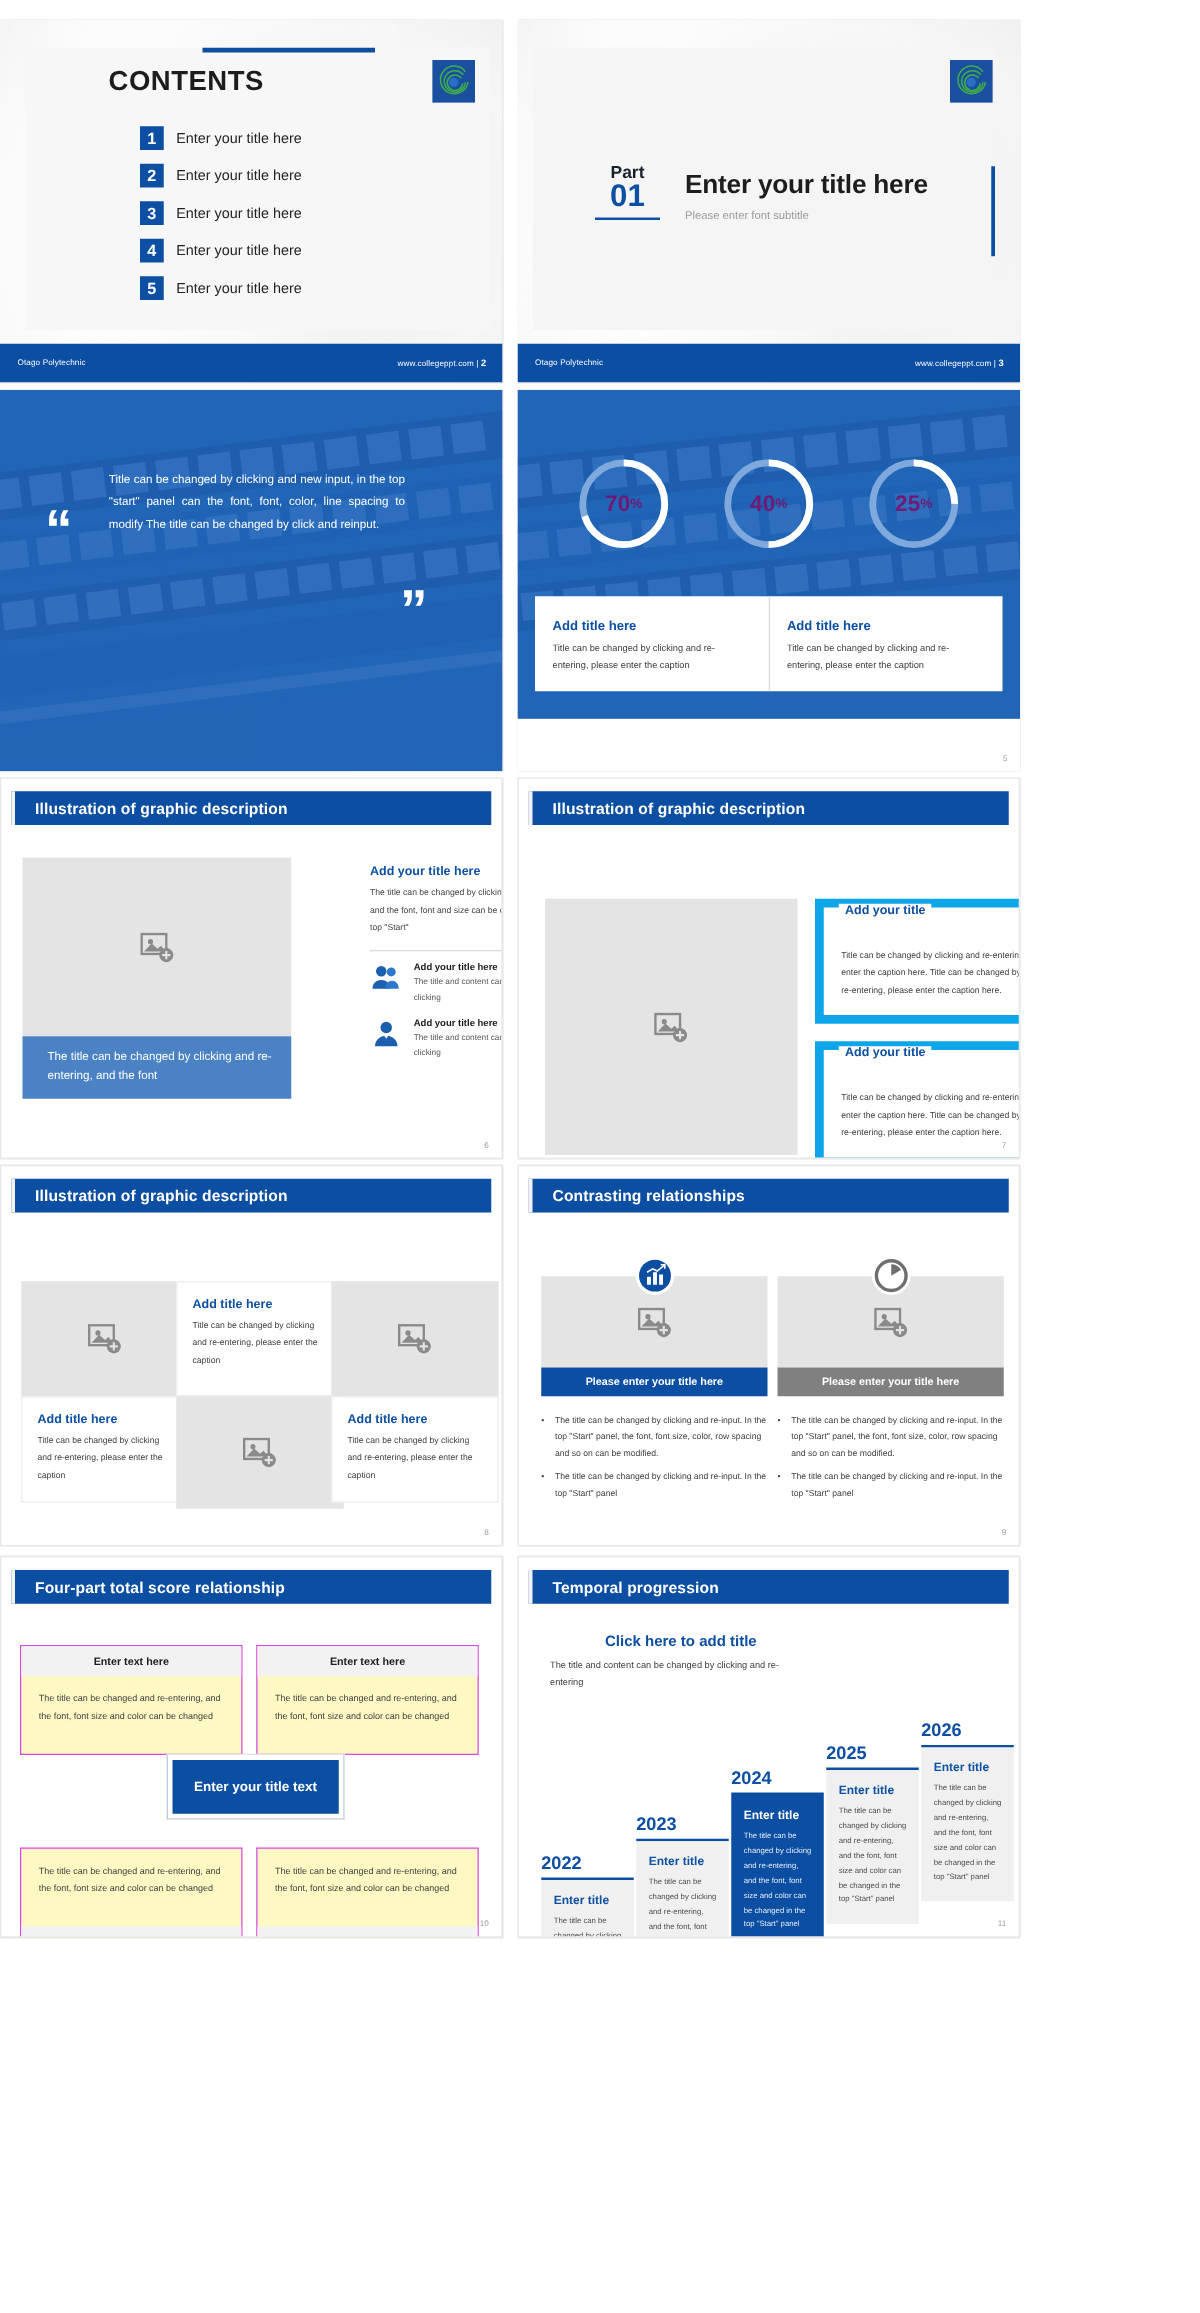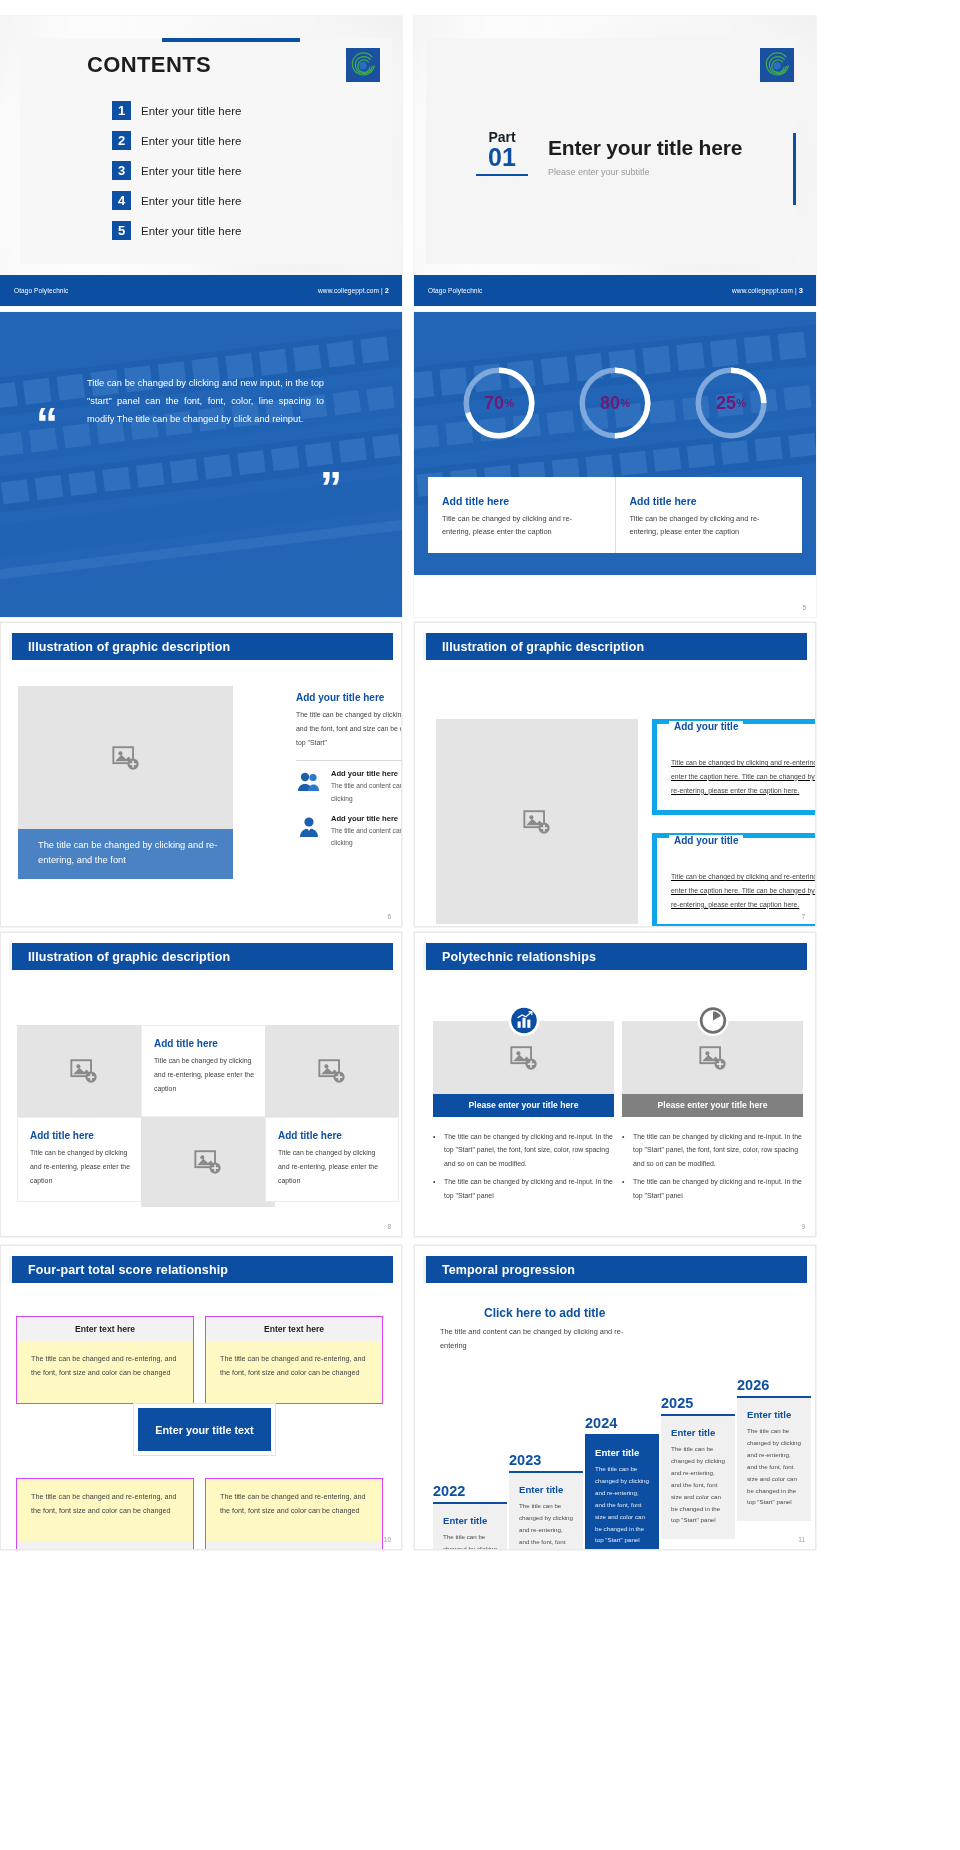--- a/index.html
+++ b/index.html
@@ -115,21 +115,21 @@
   .s6-right h4{ font-size:10px; color:#0d50a3; font-weight:bold; }
   .s6-right p.body{ font-size:6.9px; color:#444; line-height:2.05; margin-top:5px;}
   .s6-div{ height:1px; background:#d8d8d8; margin:10px 0 8px; }
   .s6-item{ display:flex; gap:9px; margin-bottom:9px; align-items:flex-start;}
   .s6-item .ico{ width:26px; height:26px; flex:0 0 26px; display:flex; align-items:center; justify-content:center;}
   .s6-item h5{ font-size:7.6px; font-weight:bold; color:#1a1a1a; }
   .s6-item p{ font-size:6.6px; color:#555; line-height:1.85; margin-top:2px;}
 
   
   .s7-ph{ position:absolute; left:21px; top:96px; width:202px; height:205px; }
-  .s7-box{ position:absolute; left:237px; width:224px; border:5px solid #0ea5e9; padding:14px 14px 13px;text-decoration:underline; }
+  .s7-box{ position:absolute; left:237px; width:224px; border:7px solid #0ea5e9; padding:14px 14px 13px; }
   .s7-box h4{ font-size:10px; color:#0d50a3; font-weight:bold; background:#fff;
               display:inline-block; position:relative; top:-22px; padding:0 5px; margin-left:-2px; margin-bottom:-14px;}
   .s7-box p{ font-size:6.9px; color:#3e3e3e; line-height:2.0;}
 
   
   .s8-cell{ position:absolute; width:134px; }
   .s8-txt{ background:#fff; border:1px solid #ececec; padding:12px 12px 14px; }
   .s8-txt h4{ font-size:10px; color:#0d50a3; font-weight:bold; margin-bottom:5px;}
   .s8-txt p{ font-size:6.9px; color:#3e3e3e; line-height:2.0;}
 
@@ -227,21 +227,21 @@
   <div class="slide" style="left:414px; top:16px; width:402px; height:290px;">
     <div class="swirl"></div>
     <div class="s3-inner">
       <div class="s3-part">
         <div class="p">Part</div>
         <div class="n">01</div>
         <div class="u"></div>
       </div>
       <div class="s3-head">
         <h2>Enter your title here</h2>
-        <p>Please enter your subtitle</p>
+        <p>Please enter font subtitle</p>
       </div>
       <div class="s3-bar"></div>
     </div>
     <div class="logo" style="right:22px; top:32px; width:34px; height:34px;">
       <svg viewBox="0 0 40 40">
           <rect width="40" height="40" fill="#1b4fa0"></rect>
         <g fill="none" stroke="#3fae49" stroke-width="1.4">
           <path d="M31 11a13 13 0 1 0 2.4 9.5"></path>
           <path d="M29 14a10 10 0 1 0 2 7"></path>
           <path d="M27 17a7.3 7.3 0 1 0 1.4 5"></path>
@@ -376,21 +376,21 @@
           <i>%</i>
       </div>
     </div>
 
     <div class="donut" style="left:162px; top:52px;">
       <svg viewBox="0 0 100 100">
         <circle cx="50" cy="50" r="42" fill="none" stroke="#7fa9dd" stroke-width="7"></circle>
         <circle cx="50" cy="50" r="42" fill="none" stroke="#ffffff" stroke-width="7" stroke-dasharray="131.9 132" transform="rotate(-90 50 50)"></circle>
       </svg>
       <div class="lbl">
-        <span>80</span>
+        <span>40</span>
           <i>%</i>
       </div>
     </div>
 
     <div class="donut" style="left:278px; top:52px;">
       <svg viewBox="0 0 100 100">
         <circle cx="50" cy="50" r="42" fill="none" stroke="#7fa9dd" stroke-width="7"></circle>
         <circle cx="50" cy="50" r="42" fill="none" stroke="#ffffff" stroke-width="7" stroke-dasharray="66 198" transform="rotate(-90 50 50)"></circle>
       </svg>
       <div class="lbl">
@@ -545,21 +545,21 @@
         <h4>Add title here</h4>
         <p>Title can be changed by clicking and re-entering, please enter the caption</p>
       </div>
     </div>
     <div class="pg">8</div>
   </div>
 
   <div class="slide pad" style="left:414px; top:932px; width:402px; height:305px;">
     <div class="hdr">
       <div class="tick"></div>
-      <h3>Polytechnic relationships</h3>
+      <h3>Contrasting relationships</h3>
     </div>
 
     <div class="s9-col" style="left:18px; top:88px;">
       <div style="position:relative;">
         <div class="imgph" style="height:73px;">
           <svg viewBox="0 0 32 32">
             <rect x="2.5" y="4.5" width="21" height="17" fill="none" stroke="#8a8a8a" stroke-width="2"></rect>
             <circle cx="10" cy="11" r="2.2" fill="#8a8a8a"></circle>
             <path d="M4.5 19.5 L11 12.5 L16 17 L19 14.5 L23 19.5 Z" fill="#8a8a8a"></path>
             <circle cx="23.5" cy="22.5" r="6" fill="#8a8a8a"></circle>

